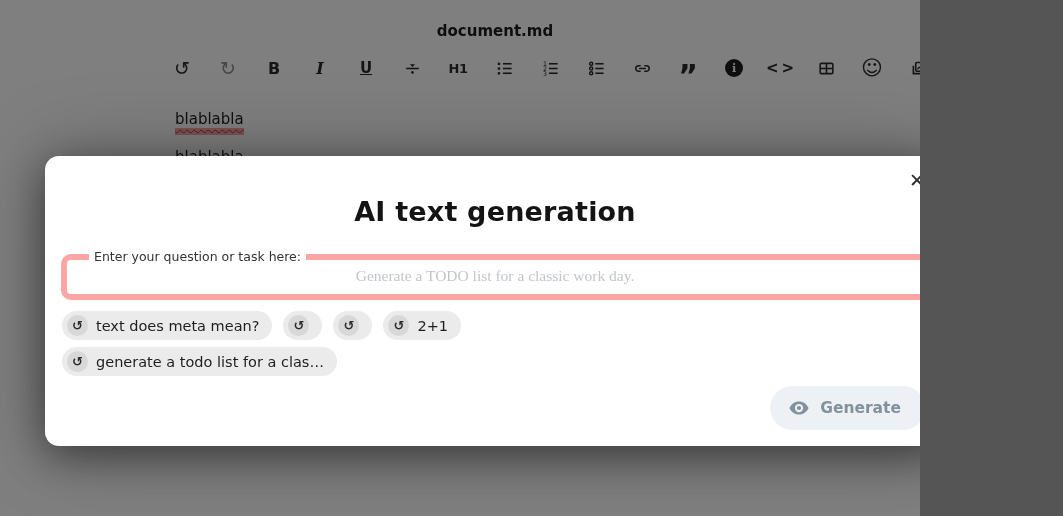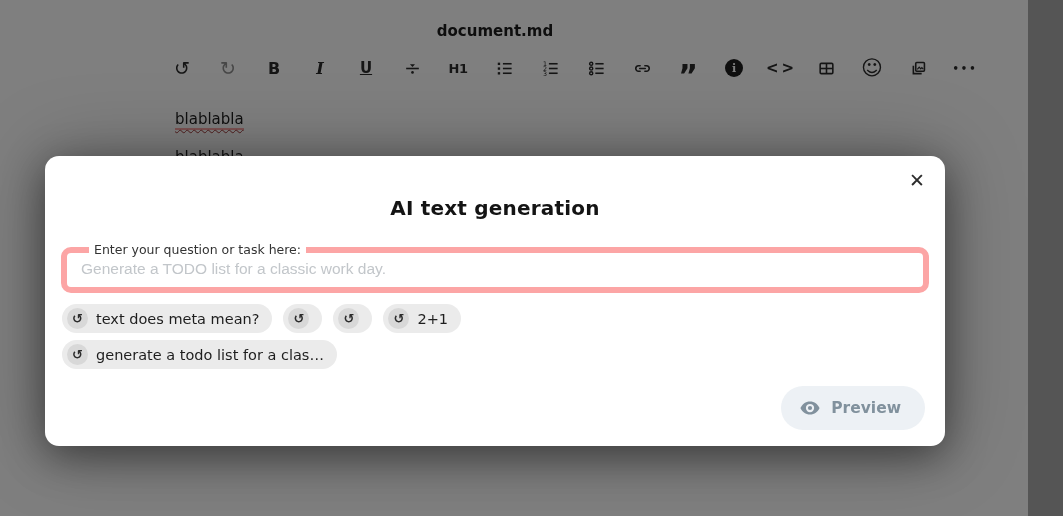--- a/index.html
+++ b/index.html
@@ -1,18 +1,18 @@
 <!DOCTYPE html>
 <html><head>
 <meta charset="utf-8">
 <style>
   * { margin:0; padding:0; box-sizing:border-box; }
   html,body { background:#555; }
   #app {
-    position:relative; width:1028px; height:516px; overflow:hidden;
+    position:relative; width:920px; height:516px; overflow:hidden;
     background:#fff; font-family:"DejaVu Sans","Liberation Sans",sans-serif;
   }
 
   
   .doc-title {
     position:absolute; left:45px; top:22px; width:900px;
     text-align:center; font-size:15px; font-weight:bold; color:#1c1c1c;
   }
   .toolbar { position:absolute; left:167px; top:54px; display:flex; gap:16px; }
   .tb-btn {
@@ -35,48 +35,48 @@
     display:flex; align-items:center; justify-content:center;
     font-size:11px; font-weight:bold; font-family:"DejaVu Serif","Liberation Serif",serif;
   }
   .editor-line { position:absolute; left:175px; font-size:15px; color:#1f1f1f; }
   .line-1 { top:110px; }
   .line-2 { top:148px; }
   .spell {
     text-decoration:underline; text-decoration-style:wavy;
     text-decoration-color:#a23b3b; text-decoration-thickness:1px; text-underline-offset:5px;
   }
-  .spell > span { border-bottom:2px solid #fca5a5; }
+  .spell > span { border-bottom:7px solid #fca5a5; }
 
   
   .overlay { position:absolute; inset:0; background:rgba(0,0,0,0.5); }
   .modal {
     position:absolute; left:45px; top:156px; width:900px; height:290px;
     background:#fff; border-radius:14px;
     box-shadow:0 10px 40px rgba(0,0,0,0.45), 0 0 80px rgba(0,0,0,0.25);
   }
   .close-btn {
     position:absolute; top:11px; right:15px; width:26px; height:26px;
     background:none; border:none; font-size:19px; color:#2c2c2c; cursor:pointer;
     display:flex; align-items:center; justify-content:center; font-family:inherit;
   }
   .modal-title {
     margin-top:40px; text-align:center;
-    font-size:20px; font-weight:bold; color:#141414; letter-spacing:0.2px;
+    font-size:27px; font-weight:bold; color:#141414; letter-spacing:0.2px;
   }
   .field {
     margin:22px 16px 0; border:6px solid #fca5a5; border-radius:10px;
     padding:0 12px 9px;
   }
   .field legend {
     font-size:12.5px; color:#333; padding:0 5px; margin-left:10px;
   }
   .field input {
     width:100%; border:none; outline:none; background:transparent;
-    font-size:15.5px; color:#333; padding:3px 2px 0; font-family:Liberation Sans, sans-serif;
+    font-size:15.5px; color:#333; padding:3px 2px 0; font-family:Liberation Serif, serif;text-align:center;
   }
   .field input::placeholder { color:#c2c6ca; opacity:1; }
   .chips { margin:11px 16px 0 17px; }
   .chip-row { display:flex; gap:11px; margin-bottom:7px; }
   .chip {
     display:flex; align-items:center; gap:8px; height:29px;
     background:#ebebeb; border:none; border-radius:16px;
     padding:0 13px 0 5px; font-size:14.5px; color:#1e1e1e;
     font-family:inherit; cursor:pointer; white-space:nowrap;
   }
@@ -236,17 +236,17 @@
         </button>
       </div>
     </div>
 
     <button class="preview-btn">
       <svg width="22" height="22" viewBox="0 0 24 24">
         <path d="M12 4.8 C7.2 4.8 3.5 7.7 1.6 12 C3.5 16.3 7.2 19.2 12 19.2 C16.8 19.2 20.5 16.3 22.4 12 C20.5 7.7 16.8 4.8 12 4.8 Z" fill="#81919d"></path>
         <circle cx="12" cy="12" r="4.5" fill="#edf1f5"></circle>
         <circle cx="12" cy="12" r="2.3" fill="#81919d"></circle>
       </svg>
-      <span>Preview</span>
+      <span>Generate</span>
     </button>
   </div>
 
 </div>
 
 </body></html>

